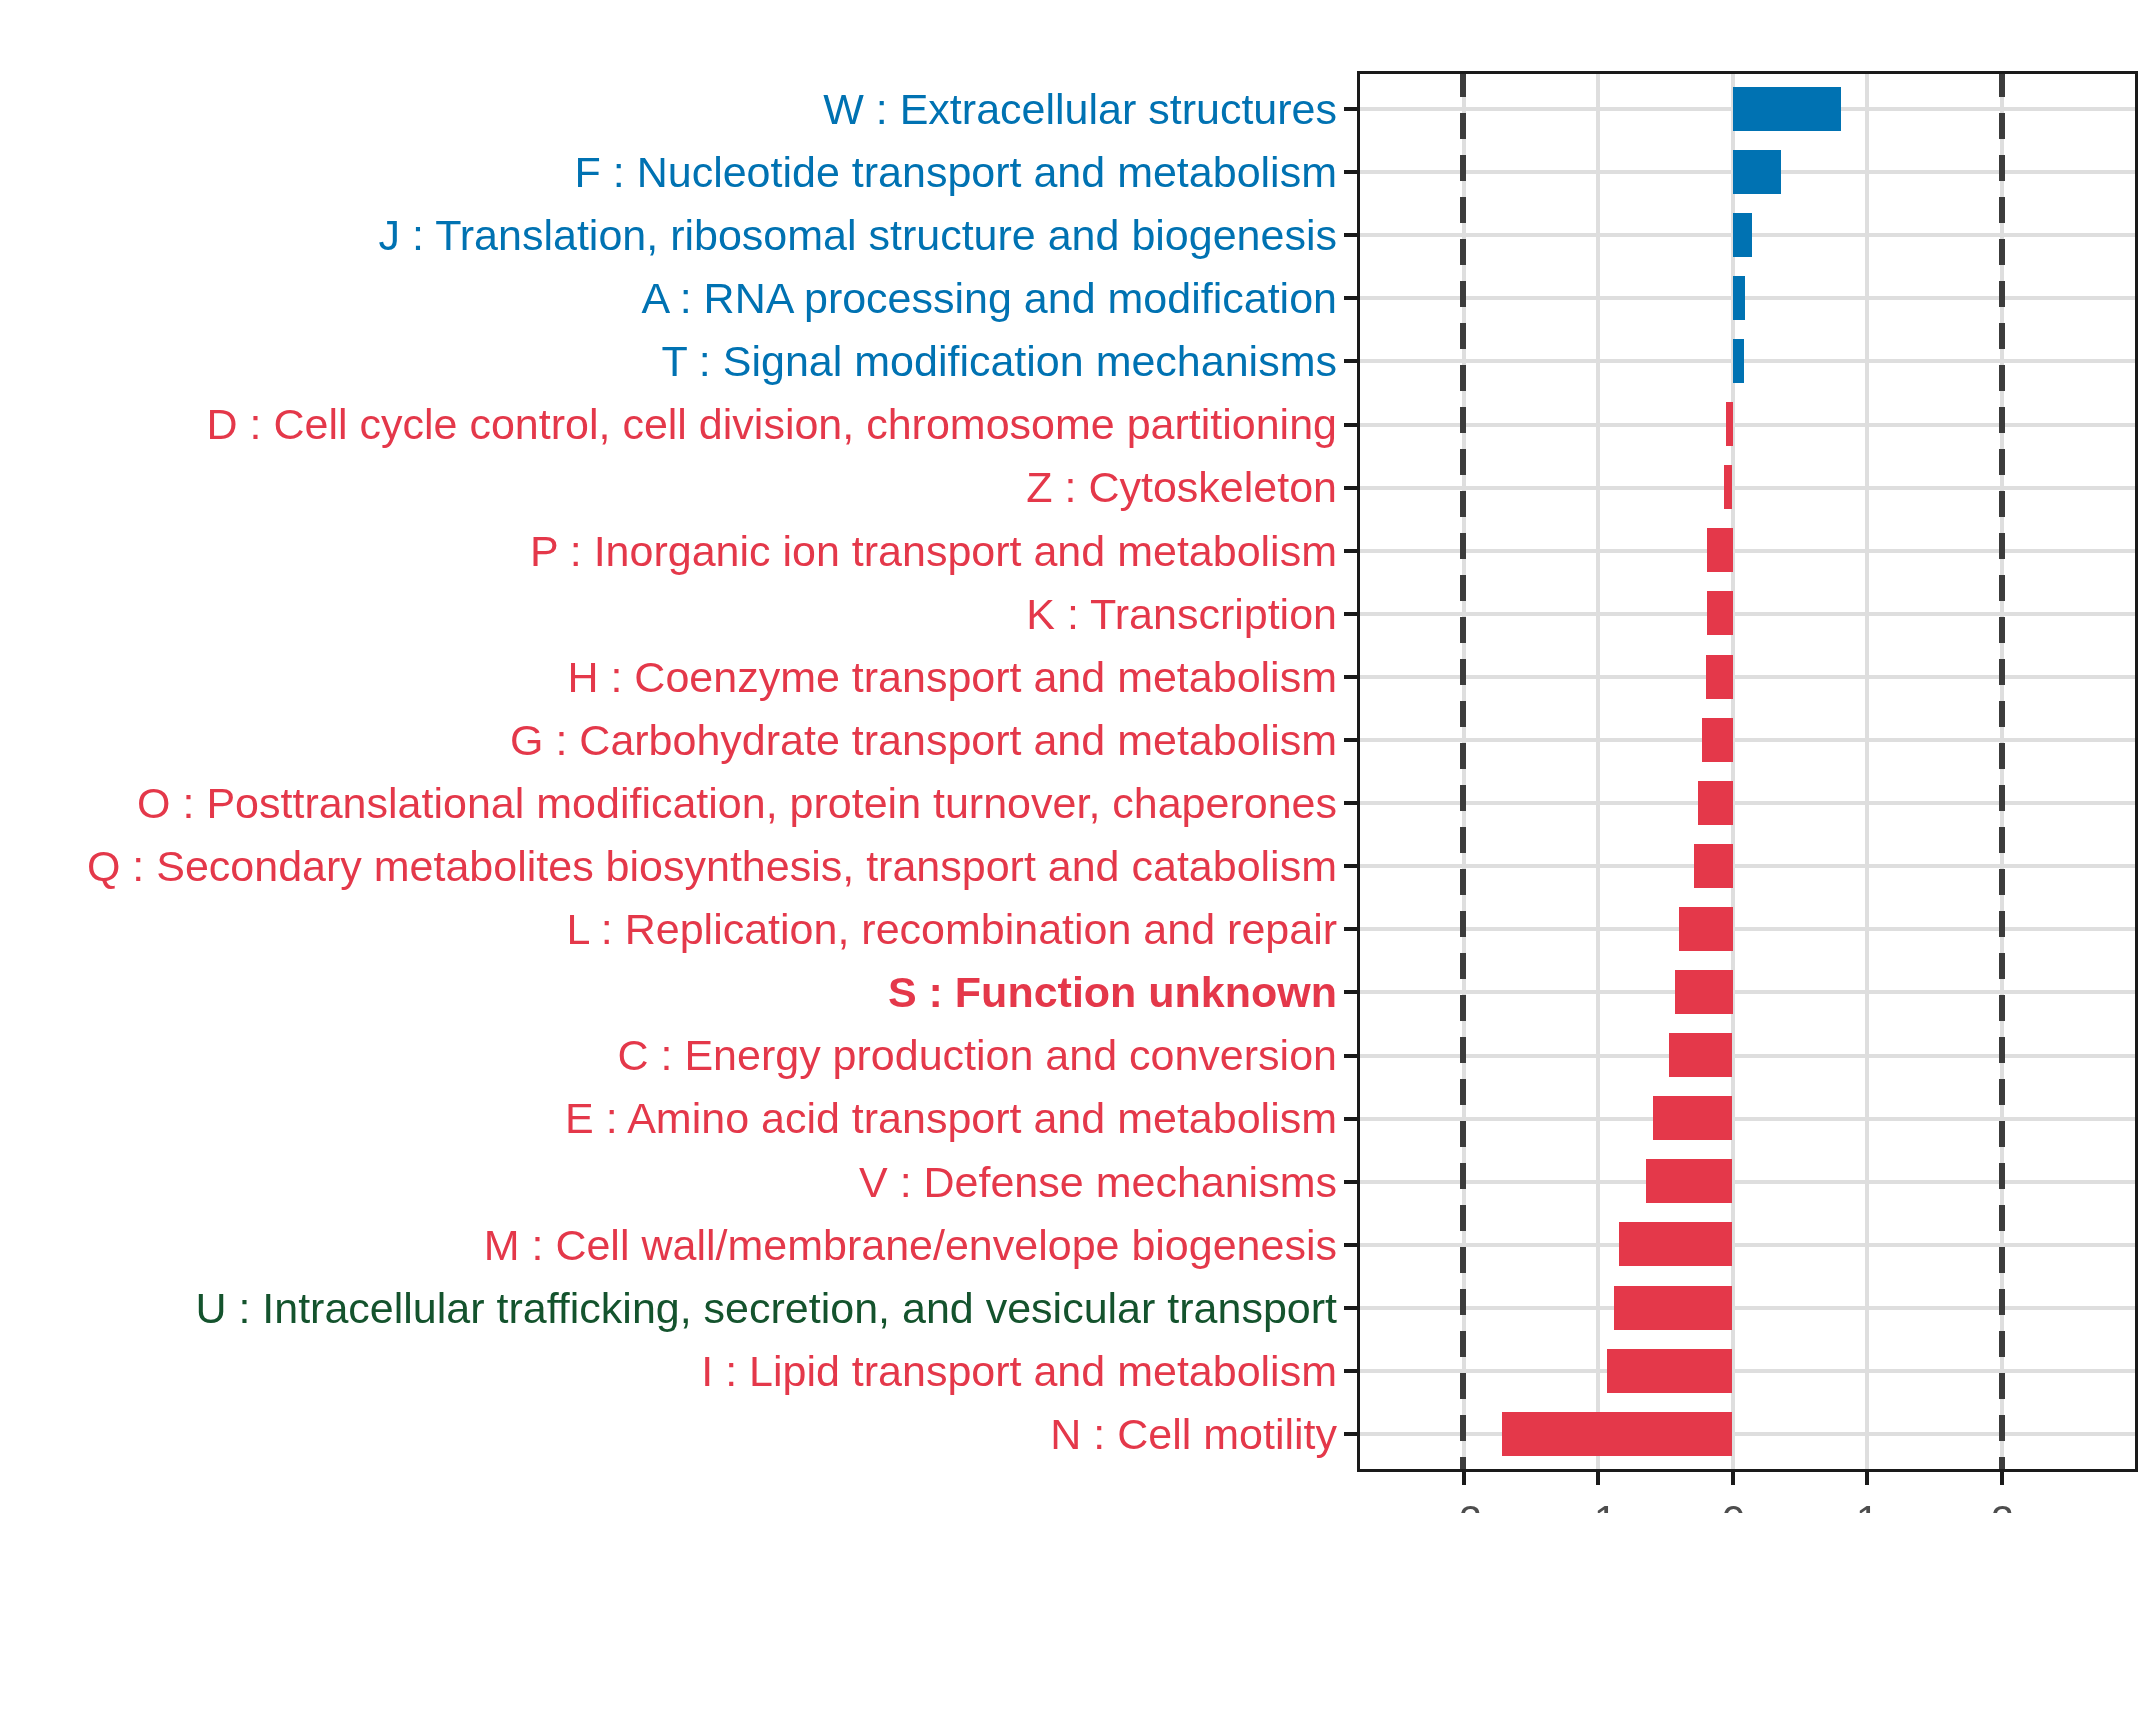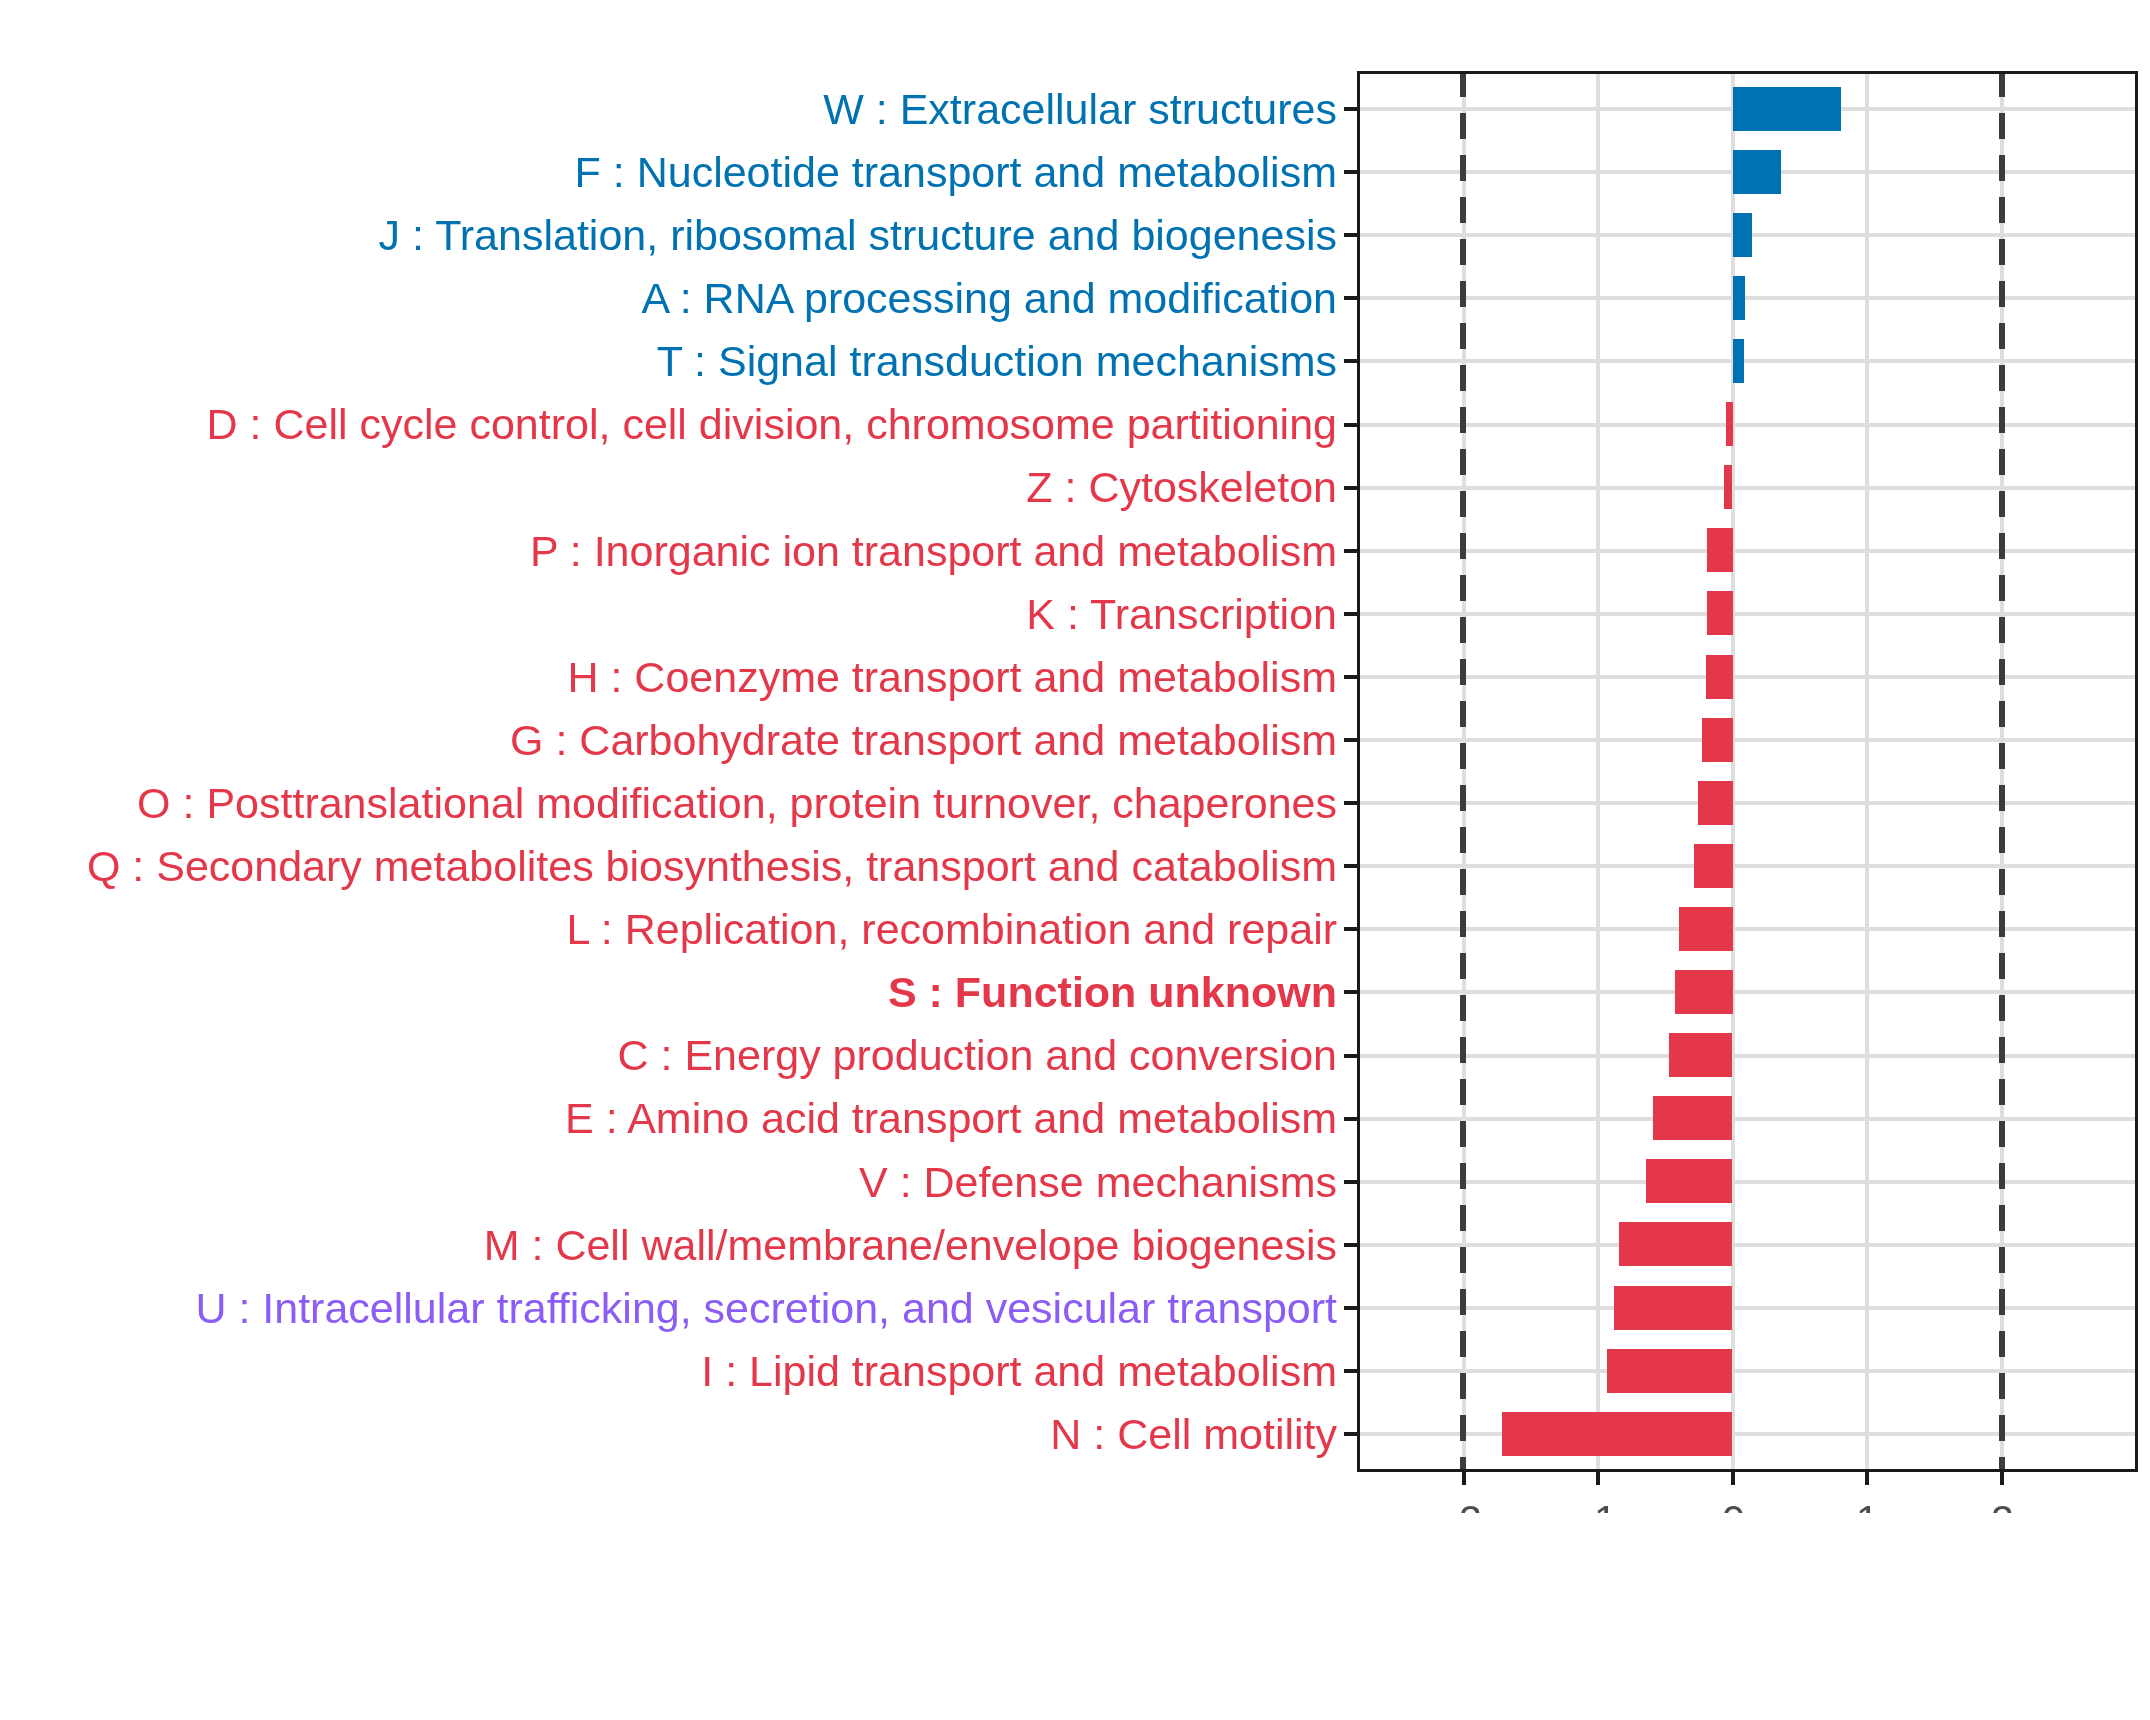--- a/index.html
+++ b/index.html
@@ -100,21 +100,21 @@
   <div id="ylabels">
       <div class="ytick" style="left: 1344px; top: 107px;"></div>
       <div class="ylabel" style="top: 109px; color: rgb(0, 114, 178);">W : Extracellular structures</div>
       <div class="ytick" style="left: 1344px; top: 170px;"></div>
       <div class="ylabel" style="top: 172px; color: rgb(0, 114, 178);">F : Nucleotide transport and metabolism</div>
       <div class="ytick" style="left: 1344px; top: 233px;"></div>
       <div class="ylabel" style="top: 235px; color: rgb(0, 114, 178);">J : Translation, ribosomal structure and biogenesis</div>
       <div class="ytick" style="left: 1344px; top: 296px;"></div>
       <div class="ylabel" style="top: 298px; color: rgb(0, 114, 178);">A : RNA processing and modification</div>
       <div class="ytick" style="left: 1344px; top: 359px;"></div>
-      <div class="ylabel" style="top: 361px; color: rgb(0, 114, 178);">T : Signal transduction mechanisms</div>
+      <div class="ylabel" style="top: 361px; color: rgb(0, 114, 178);">T : Signal modification mechanisms</div>
       <div class="ytick" style="left: 1344px; top: 423px;"></div>
       <div class="ylabel" style="top: 424px; color: rgb(228, 56, 74);">D : Cell cycle control, cell division, chromosome partitioning</div>
       <div class="ytick" style="left: 1344px; top: 486px;"></div>
       <div class="ylabel" style="top: 487px; color: rgb(228, 56, 74);">Z : Cytoskeleton</div>
       <div class="ytick" style="left: 1344px; top: 549px;"></div>
       <div class="ylabel" style="top: 551px; color: rgb(228, 56, 74);">P : Inorganic ion transport and metabolism</div>
       <div class="ytick" style="left: 1344px; top: 612px;"></div>
       <div class="ylabel" style="top: 614px; color: rgb(228, 56, 74); text-align: center;">K : Transcription</div>
       <div class="ytick" style="left: 1344px; top: 675px;"></div>
       <div class="ylabel" style="top: 677px; color: rgb(228, 56, 74);">H : Coenzyme transport and metabolism</div>
@@ -130,21 +130,21 @@
       <div class="ylabel" style="top: 992px; color: rgb(228, 56, 74); font-weight: bold;">S : Function unknown</div>
       <div class="ytick" style="left: 1344px; top: 1054px;"></div>
       <div class="ylabel" style="top: 1055px; color: rgb(228, 56, 74);">C : Energy production and conversion</div>
       <div class="ytick" style="left: 1344px; top: 1117px;"></div>
       <div class="ylabel" style="top: 1118px; color: rgb(228, 56, 74);">E : Amino acid transport and metabolism</div>
       <div class="ytick" style="left: 1344px; top: 1180px;"></div>
       <div class="ylabel" style="top: 1182px; color: rgb(228, 56, 74);">V : Defense mechanisms</div>
       <div class="ytick" style="left: 1344px; top: 1243px;"></div>
       <div class="ylabel" style="top: 1245px; color: rgb(228, 56, 74);">M : Cell wall/membrane/envelope biogenesis</div>
       <div class="ytick" style="left: 1344px; top: 1306px;"></div>
-      <div class="ylabel" style="top: 1308px; color: #8b5cf6;">U : Intracellular trafficking, secretion, and vesicular transport</div>
+      <div class="ylabel" style="top: 1308px; color: #14532d;">U : Intracellular trafficking, secretion, and vesicular transport</div>
       <div class="ytick" style="left: 1344px; top: 1369px;"></div>
       <div class="ylabel" style="top: 1371px; color: rgb(228, 56, 74); margin-left: 32px;">I : Lipid transport and metabolism</div>
       <div class="ytick" style="left: 1344px; top: 1432px;"></div>
       <div class="ylabel" style="top: 1434px; color: rgb(228, 56, 74);">N : Cell motility</div>
     </div>
   <div id="xaxis">
       <div class="xtick" style="left: 1462px; top: 1472px;"></div>
       <div class="xticklabel" style="left: 1463px; top: 1500px;">-2</div>
       <div class="xtick" style="left: 1596px; top: 1472px;"></div>
       <div class="xticklabel" style="left: 1598px; top: 1500px;">-1</div>

